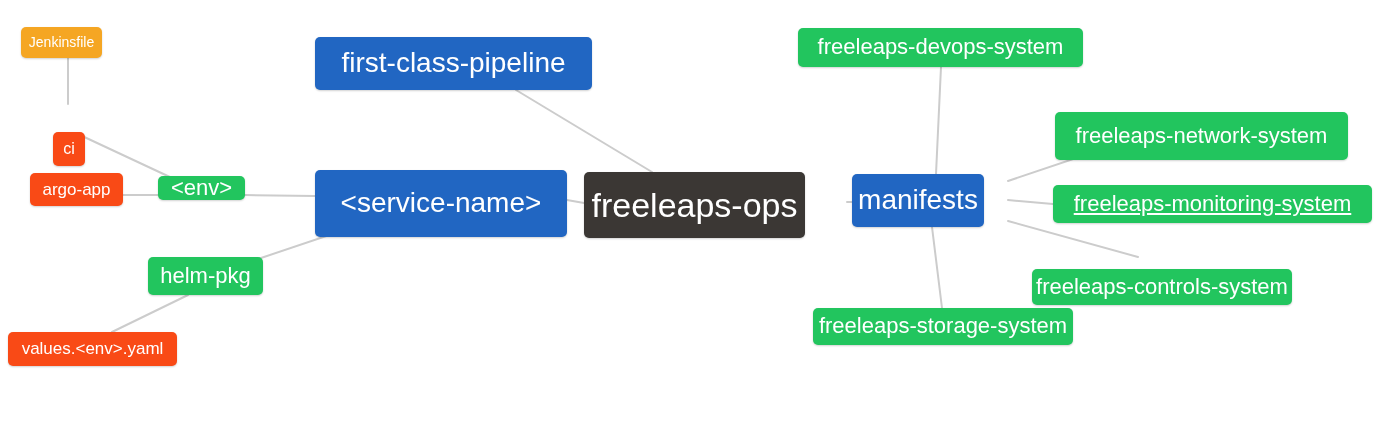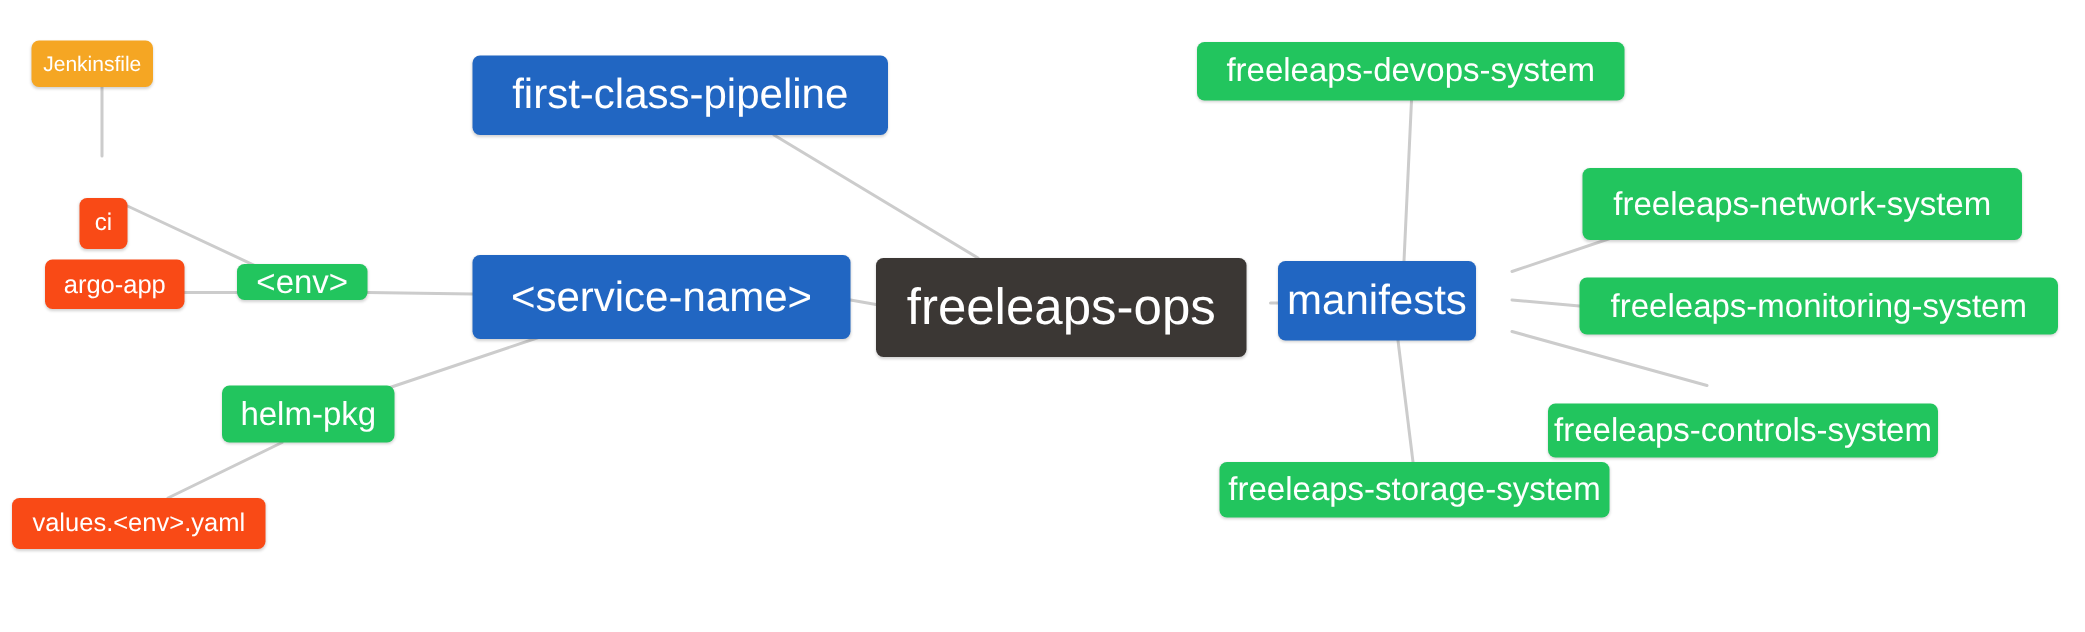--- a/index.html
+++ b/index.html
@@ -75,36 +75,36 @@
     </div>
     <div class="node" style="left: 148px; top: 257px; width: 115px; height: 38px; font-size: 22px; background: rgb(34, 197, 94); color: rgb(255, 255, 255);">
       <span>helm-pkg</span>
     </div>
     <div class="node" style="left: 315px; top: 37px; width: 277px; height: 53px; font-size: 28px; background: rgb(33, 102, 194); color: rgb(255, 255, 255);">
       <span>first-class-pipeline</span>
     </div>
     <div class="node" style="left: 8px; top: 332px; width: 169px; height: 34px; font-size: 17px; background: rgb(249, 74, 22); color: rgb(255, 255, 255);">
       <span>values.&lt;env&gt;.yaml</span>
     </div>
-    <div class="node" style="left: 315px; top: 170px; width: 252px; height: 56px; font-size: 28px; background: rgb(33, 102, 194); color: rgb(255, 255, 255);">
+    <div class="node" style="left: 315px; top: 170px; width: 252px; height: 67px; font-size: 28px; background: rgb(33, 102, 194); color: rgb(255, 255, 255);">
       <span>&lt;service-name&gt;</span>
     </div>
-    <div class="node" style="left: 584px; top: 172px; width: 247px; height: 66px; font-size: 34px; background: rgb(59, 55, 52); color: rgb(255, 255, 255);">
+    <div class="node" style="left: 584px; top: 172px; width: 221px; height: 66px; font-size: 34px; background: rgb(59, 55, 52); color: rgb(255, 255, 255);">
       <span>freeleaps-ops</span>
     </div>
     <div class="node" style="left: 852px; top: 174px; width: 132px; height: 53px; font-size: 28px; background: rgb(33, 102, 194); color: rgb(255, 255, 255);">
       <span>manifests</span>
     </div>
     <div class="node" style="left: 798px; top: 28px; width: 285px; height: 39px; font-size: 22px; background: rgb(34, 197, 94); color: rgb(255, 255, 255);">
       <span>freeleaps-devops-system</span>
     </div>
     <div class="node" style="left: 1055px; top: 112px; width: 293px; height: 48px; font-size: 22px; background: rgb(34, 197, 94); color: rgb(255, 255, 255);">
       <span>freeleaps-network-system</span>
     </div>
-    <div class="node" style="left: 1053px; top: 185px; width: 319px; height: 38px; font-size: 22px; background: rgb(34, 197, 94); color: rgb(255, 255, 255);">
+    <div class="node" style="left: 1053px; top: 185px; width: 319px; height: 38px; font-size: 22px; background: rgb(34, 197, 94); color: rgb(255, 255, 255); text-decoration: underline;">
       <span>freeleaps-monitoring-system</span>
     </div>
     <div class="node" style="left: 1032px; top: 257px; width: 260px; height: 36px; font-size: 22px; background: rgb(34, 197, 94); color: rgb(255, 255, 255); margin-top: 12px;">
       <span>freeleaps-controls-system</span>
     </div>
     <div class="node" style="left: 813px; top: 308px; width: 260px; height: 37px; font-size: 22px; background: rgb(34, 197, 94); color: rgb(255, 255, 255);">
       <span>freeleaps-storage-system</span>
     </div>
   </div>
 

